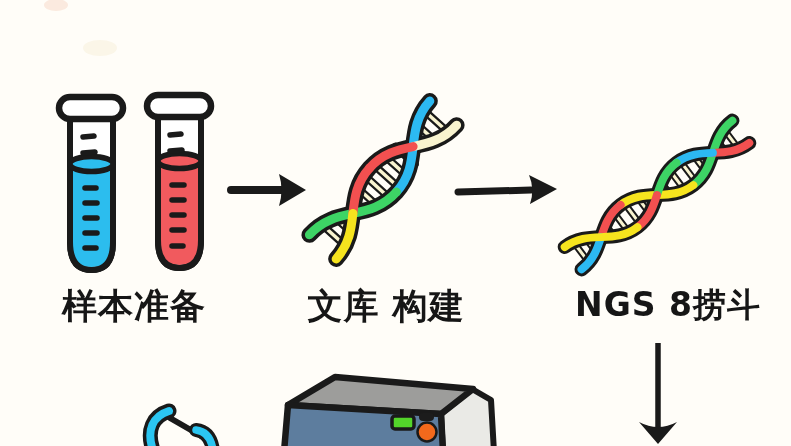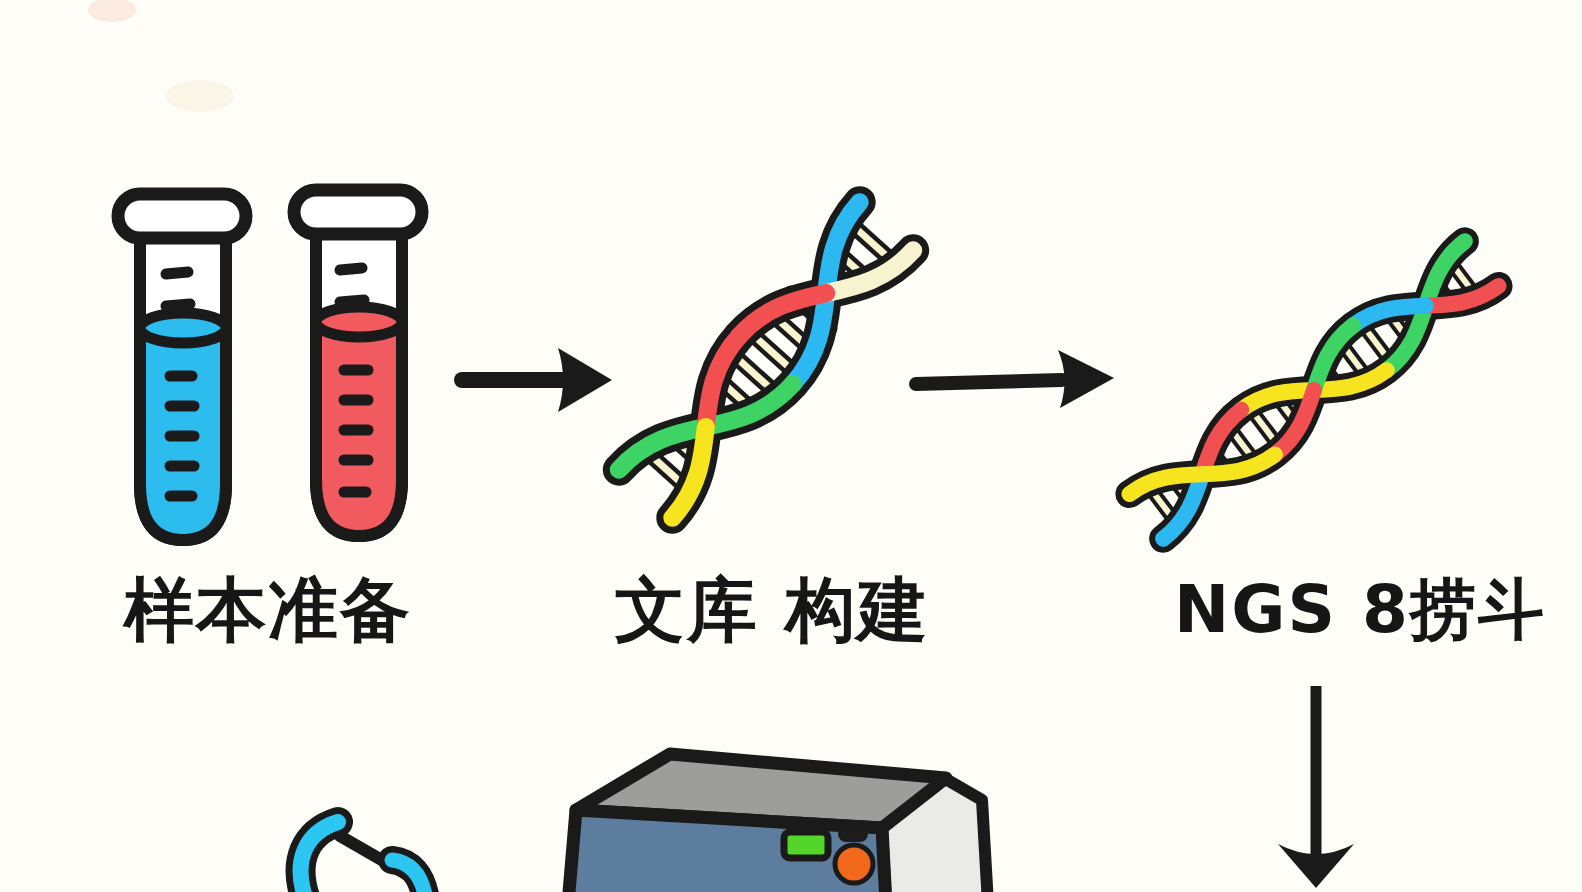--- a/index.html
+++ b/index.html
@@ -177,15 +177,15 @@
     <line x1="170" y1="418" x2="203" y2="437" stroke="#1a1a1a" stroke-width="6" stroke-linecap="round"></line>
     <path d="M153,450 C146,430 153,416 169,411" fill="none" stroke="#1a1a1a" stroke-width="15" stroke-linecap="round"></path>
     <path d="M153,450 C146,430 153,416 169,411" fill="none" stroke-width="8" stroke-linecap="round" stroke="#2bc6f2"></path>
     <path d="M196,430 C205,431 211,437 213,450" fill="none" stroke="#1a1a1a" stroke-width="14" stroke-linecap="round"></path>
     <path d="M196,430 C205,431 211,437 213,450" fill="none" stroke-width="7.5" stroke-linecap="round" stroke="#2bc6f2"></path>
   </g>
 </svg>
 
   <div class="label" style="left:24px;top:288px;">样本准备</div>
   <div class="label" style="left:276px;top:288px;">文库 构建</div>
-  <div class="label" style="left:570px;top:288px;font-size:33px;">NGS 8捞斗</div>
+  <div class="label" style="left:558px;top:288px;font-size:33px;">NGS 8捞斗</div>
 
 </div>
 
 </body></html>

